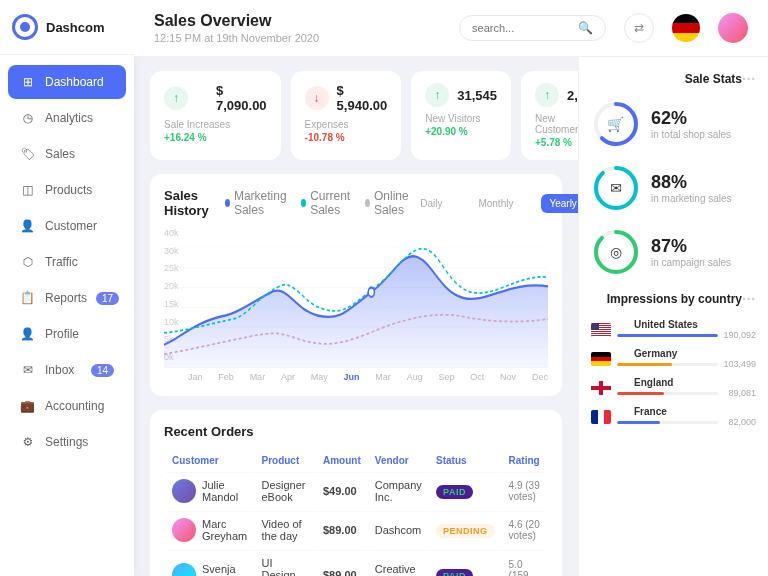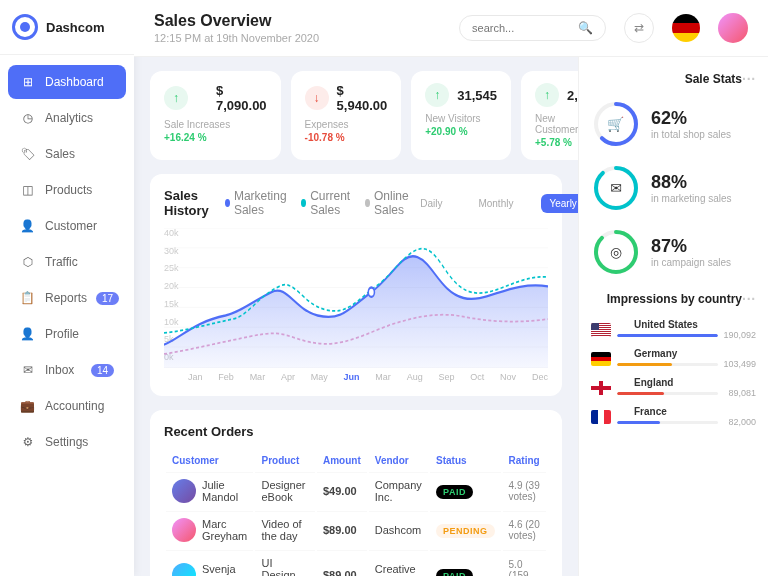--- a/index.html
+++ b/index.html
@@ -70,21 +70,21 @@
     
     .orders-section { background: #fff; border-radius: 12px; padding: 14px; }
     .orders-title { font-size: 13px; font-weight: 700; color: #222; margin-bottom: 10px; }
     .orders-table { width: 100%; }
     .orders-table th { font-size: 10px; color: #aaa; font-weight: 600; padding: 4px 6px; text-align: left; }
     .orders-table td { padding: 6px 6px; font-size: 11px; color: #444; border-top: 1px solid #f8f8f8; }
     .customer-cell { display: flex; align-items: center; gap: 6px; }
     .customer-avatar { width: 24px; height: 24px; border-radius: 50%; flex-shrink: 0; }
     .amount-cell { color: #4f6ef7; font-weight: 600; }
     .status-badge { border-radius: 10px; padding: 2px 7px; font-size: 9px; font-weight: 700; letter-spacing: 0.5px; }
-    .status-paid { background: #000000; color: #2ecc71; }
+    .status-paid { background: #4c1d95; color: #2ecc71; }
     .status-pending { background: #fff3e8; color: #f39c12; }
 
     
     .panel-section-title { font-size: 12px; font-weight: 700; color: #222; margin-bottom: 12px; display: flex; align-items: center; justify-content: flex-end; }
     .panel-dots { color: #ccc; font-size: 14px; cursor: pointer; }
     .stat-circle { display: flex; align-items: center; gap: 10px; margin-bottom: 14px; }
     .circle-container { position: relative; width: 50px; height: 50px; flex-shrink: 0; }
     .circle-bg { fill: none; stroke: #f0f0f0; stroke-width: 4; }
     .circle-progress { fill: none; stroke-width: 4; stroke-linecap: round; transform: rotate(-90deg); transform-origin: center; }
     .circle-icon { position: absolute; top: 50%; left: 50%; transform: translate(-50%,-50%); font-size: 16px; }

